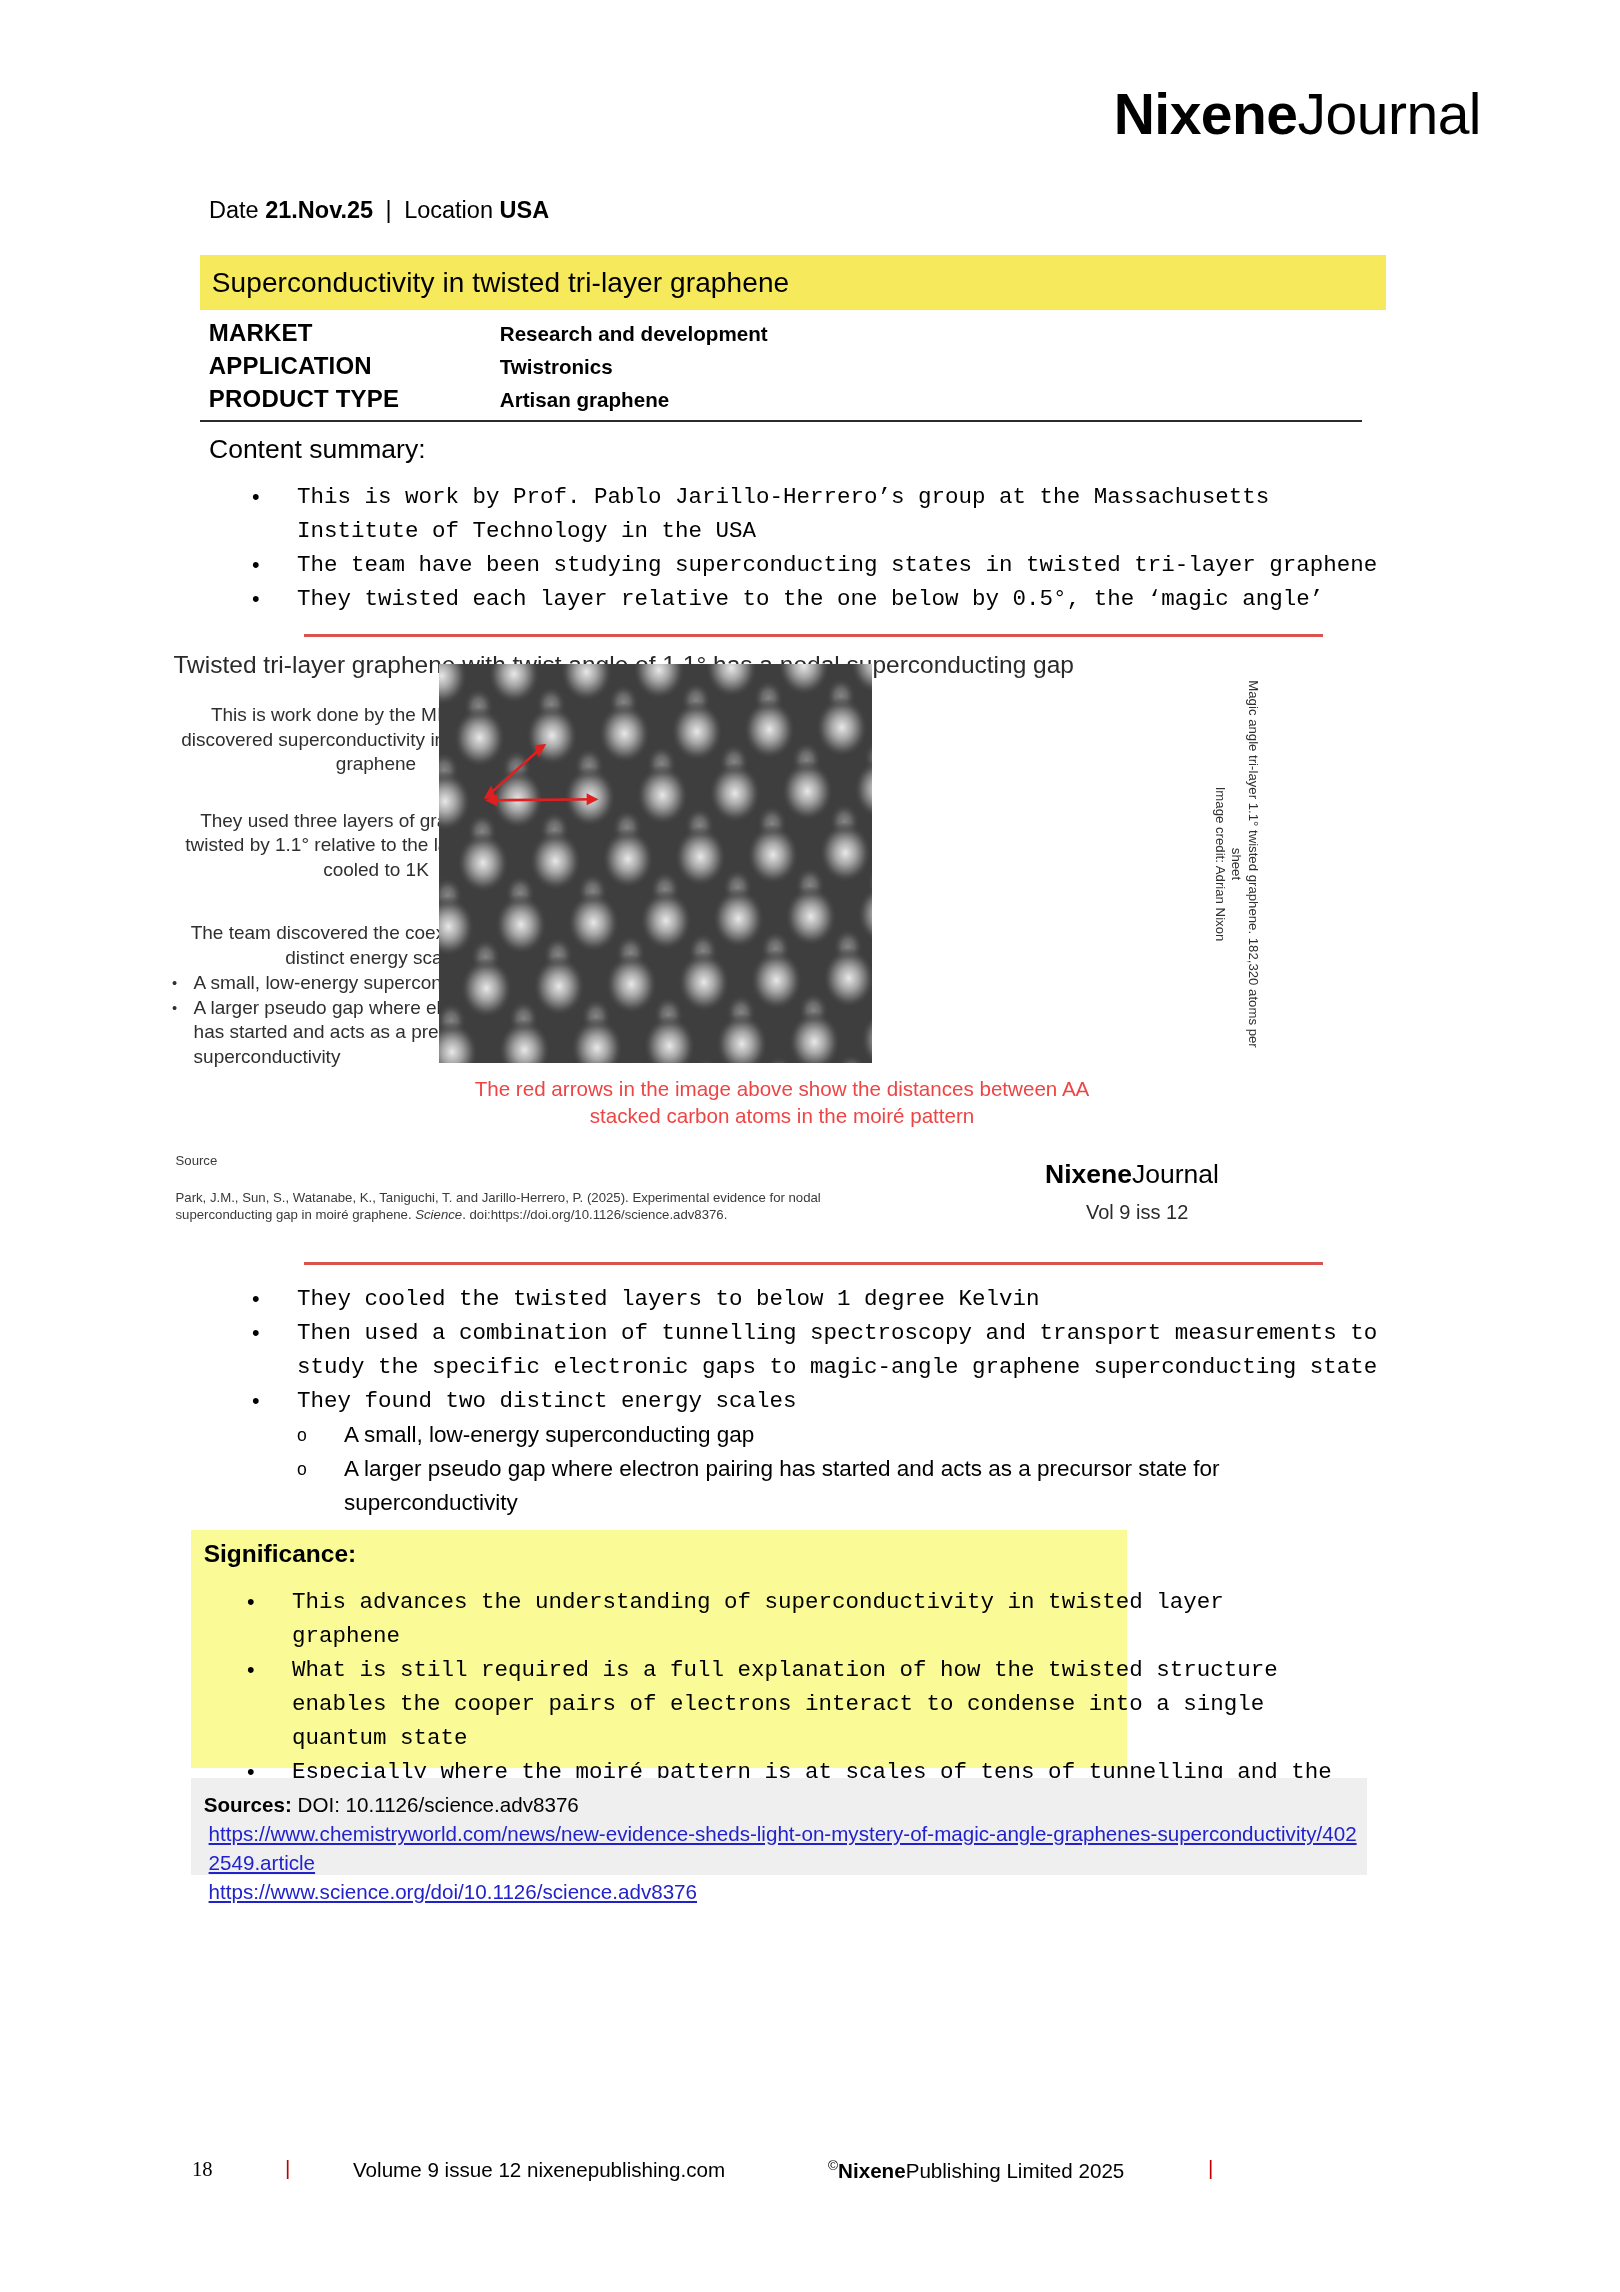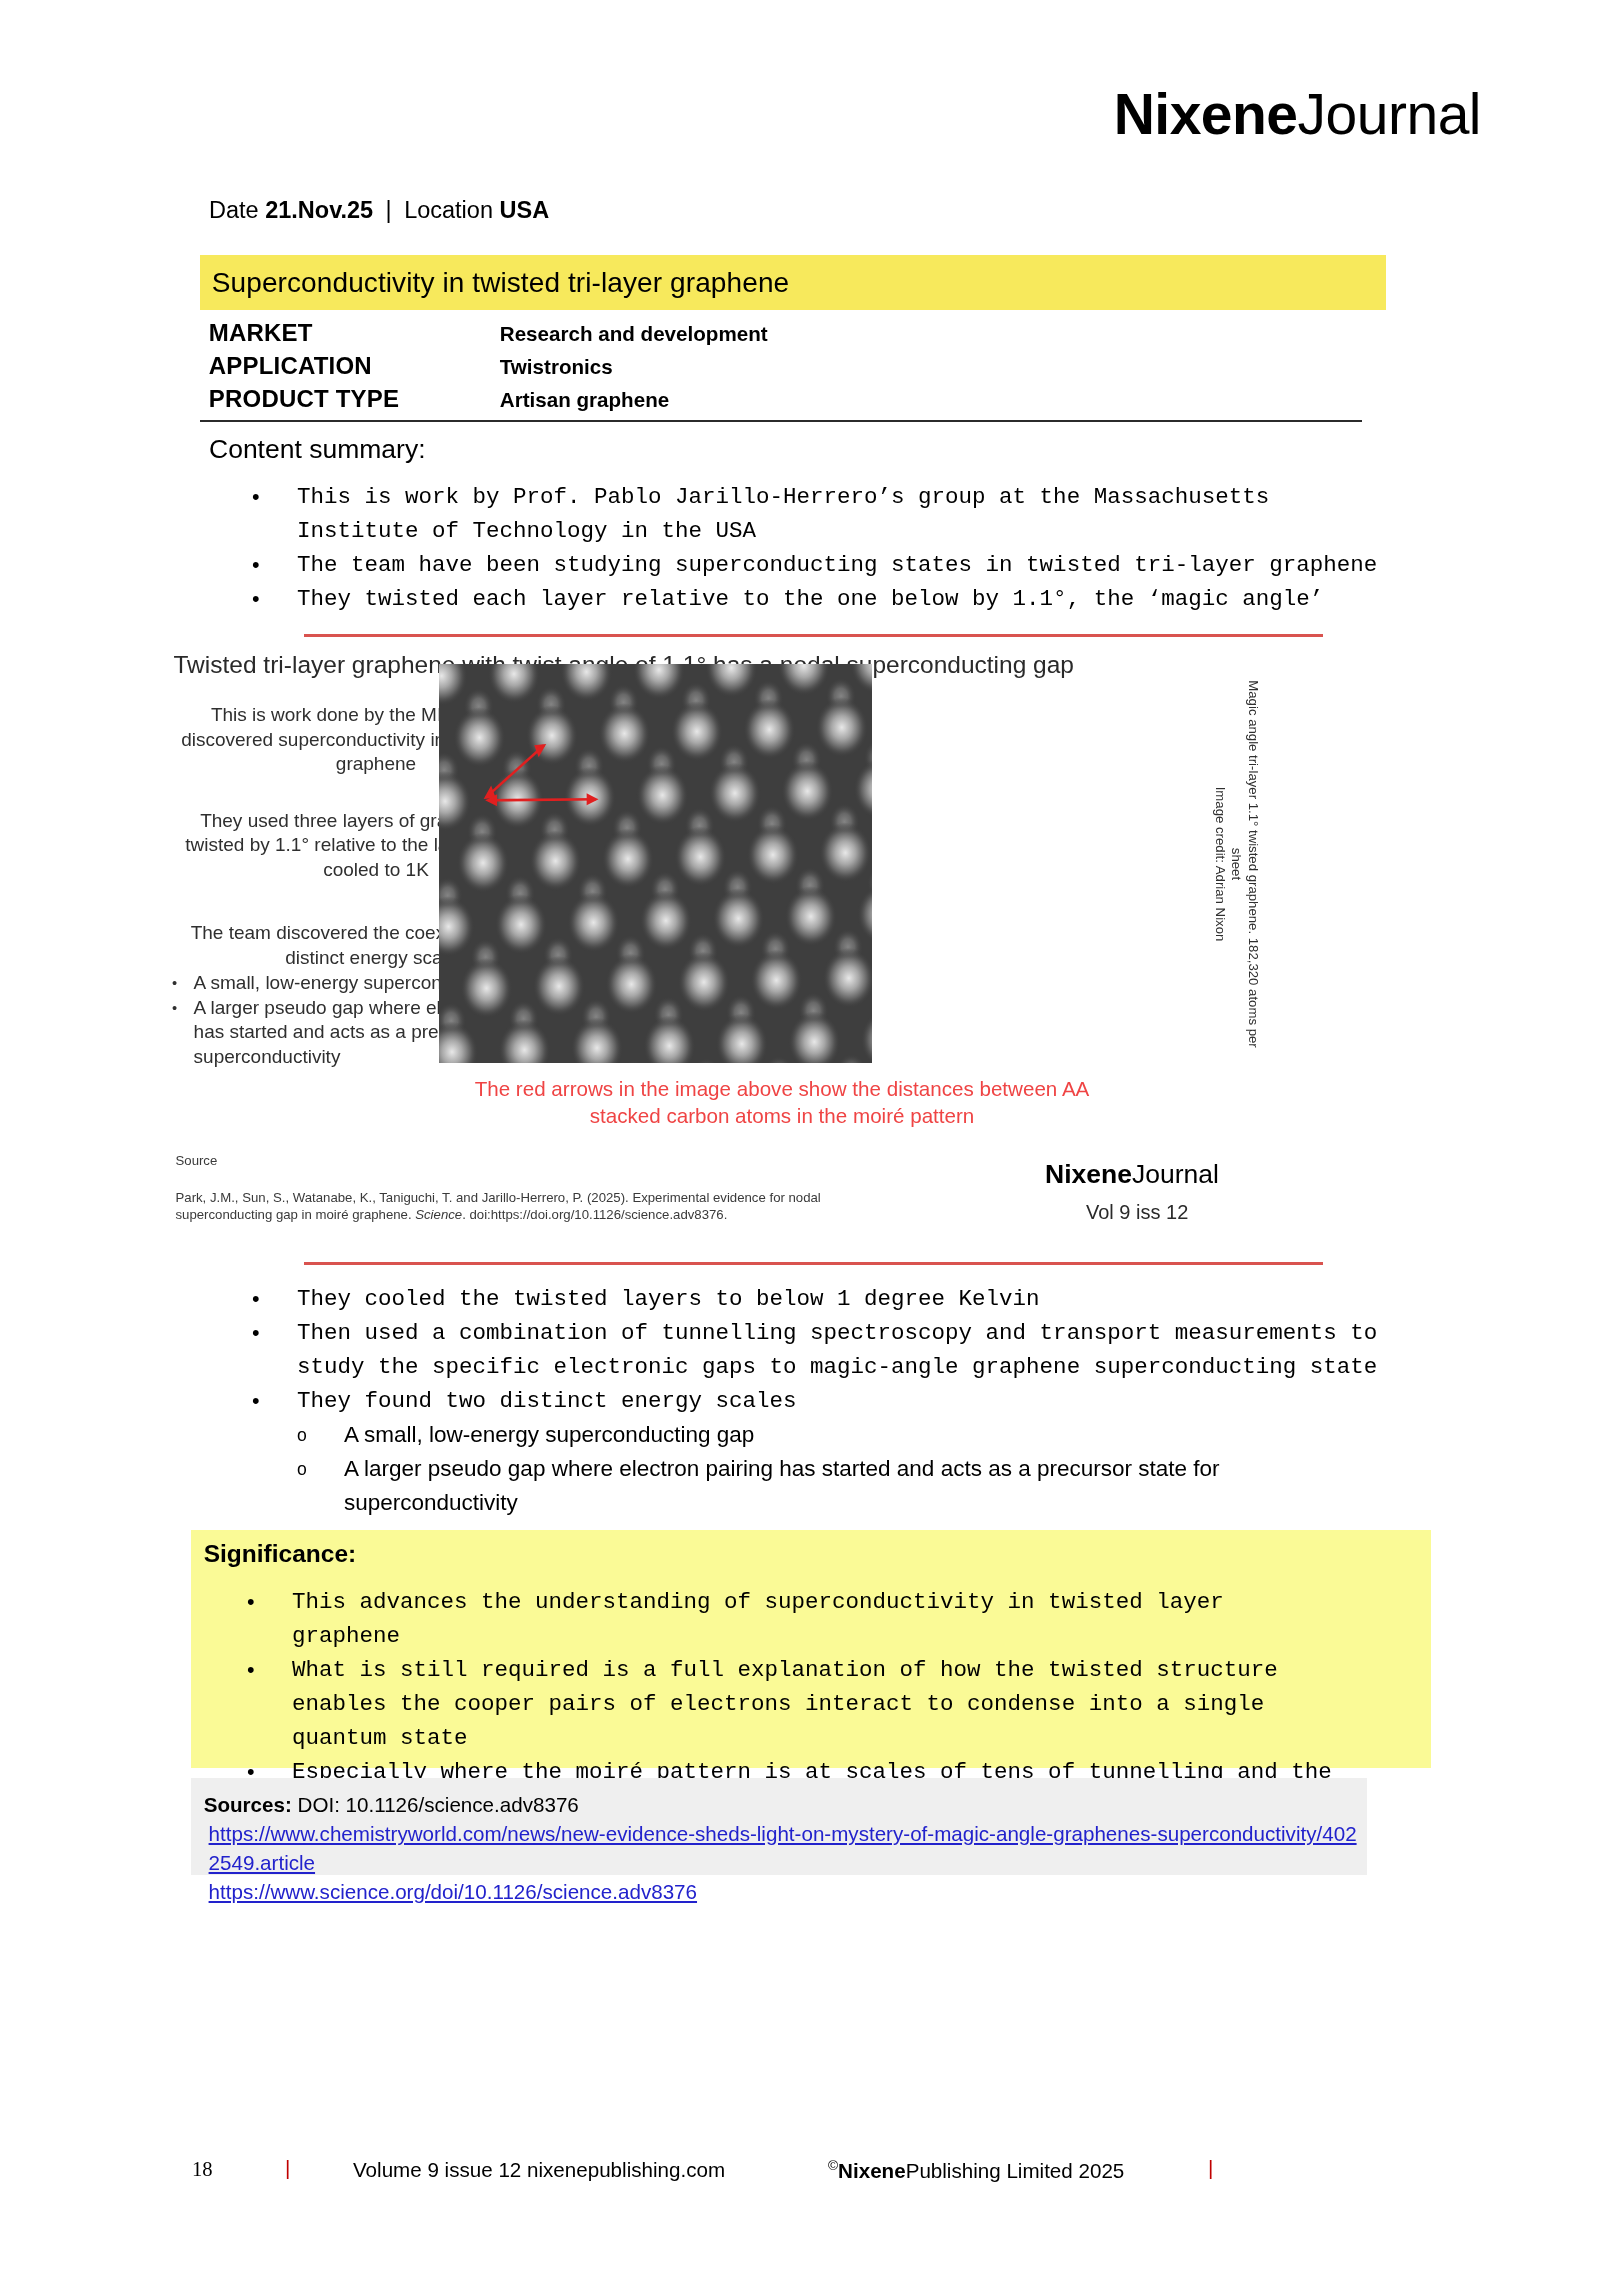--- a/index.html
+++ b/index.html
@@ -147,21 +147,21 @@
   }
   .fig-logo .bold { font-weight:bold; }
   .fig-vol {
     position:absolute; left:886px; top:574px;
     font-size:20px; color:#2a2a2a; white-space:nowrap;
   }
 
   
   .signif {
     position:absolute; left:191px; top:1530px;
-    width:1240px; height:238px;
+    width:936px; height:238px;
     background:#FAFA96;
   }
   .signif-head {
     position:absolute; left:12.7px; top:9.8px;
     font-size:24.5px; font-weight:bold;
   }
   .signif .bullets { left:56px; top:55px; width:1098px; }
 
   
   .sources {
@@ -234,21 +234,21 @@
     <div class="bullet">
       <span class="dot">•</span>
       <span class="txt">This is work by Prof. Pablo Jarillo-Herrero’s group at the Massachusetts Institute of Technology in the USA</span>
     </div>
     <div class="bullet">
       <span class="dot">•</span>
       <span class="txt">The team have been studying superconducting states in twisted tri-layer graphene</span>
     </div>
     <div class="bullet">
       <span class="dot">•</span>
-      <span class="txt">They twisted each layer relative to the one below by 1.1°, the ‘magic angle’</span>
+      <span class="txt">They twisted each layer relative to the one below by 0.5°, the ‘magic angle’</span>
     </div>
   </div>
 
   <div class="fig">
     <div class="fig-rule top"></div>
     <div class="fig-rule bottom"></div>
 
     <div class="fig-title">Twisted tri-layer graphene with twist angle of 1.1° has a nodal superconducting gap</div>
 
     <div class="fig-left">

